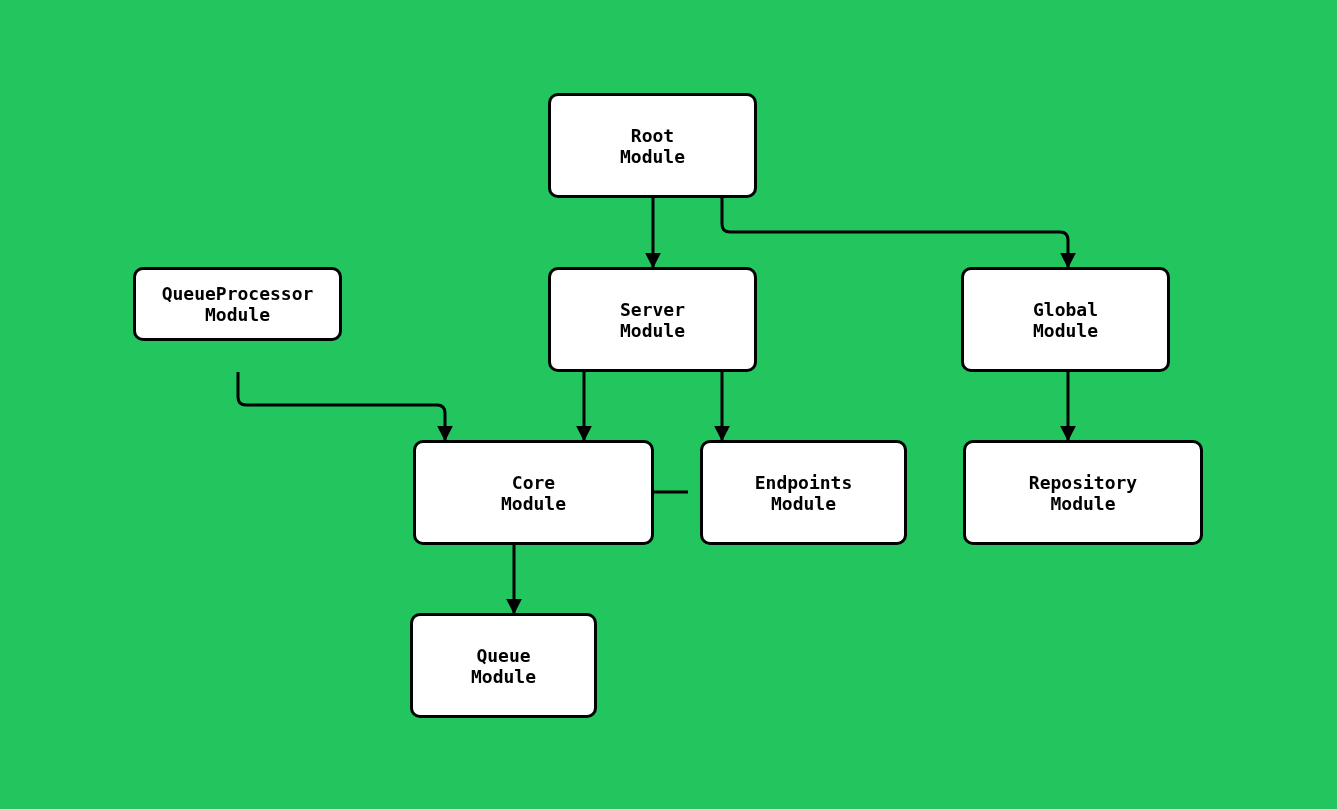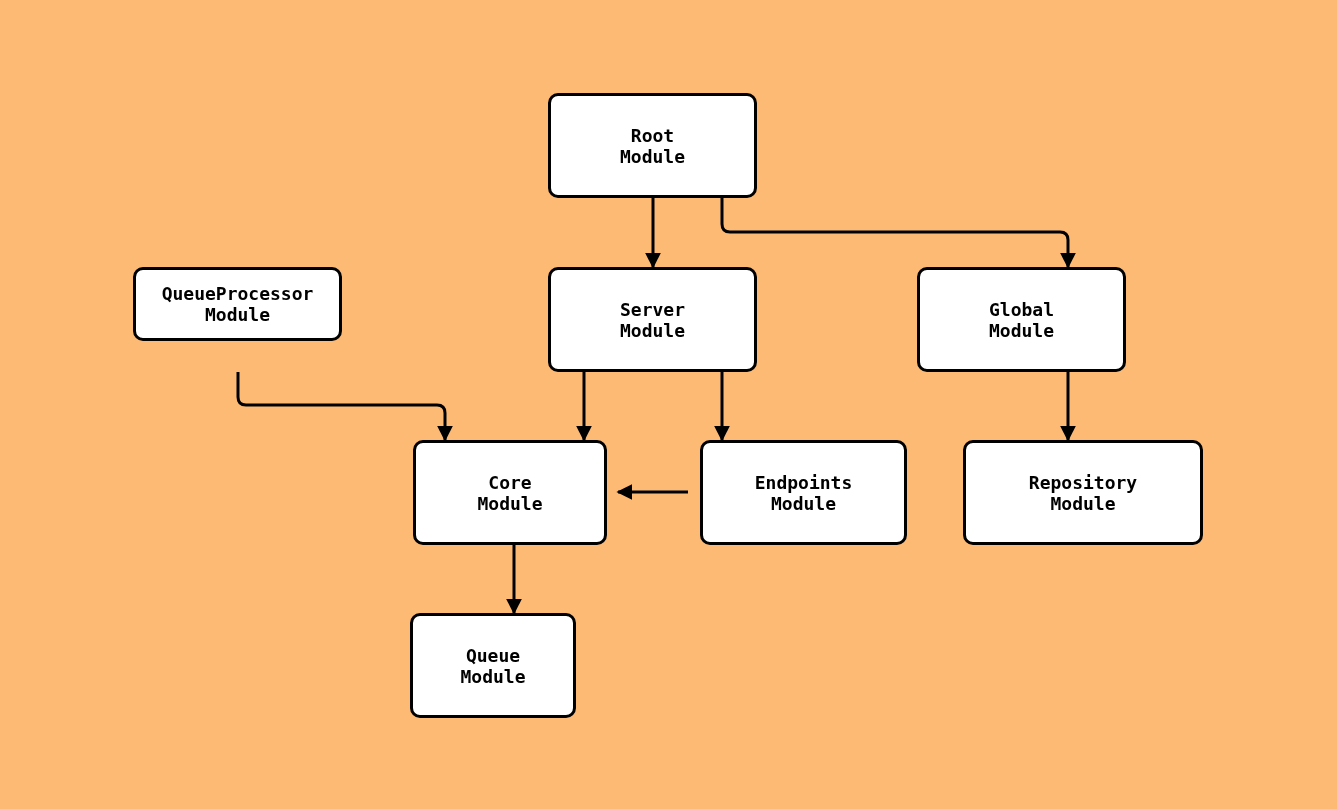--- a/index.html
+++ b/index.html
@@ -4,21 +4,21 @@
 <style>
   html, body { margin: 0; padding: 0; }
   body {
     background: #ffffff;
     font-family: "DejaVu Sans Mono", "Liberation Mono", monospace;
   }
   .canvas {
     position: relative;
     width: 1337px;
     height: 809px;
-    background: #fdba74;
+    background: #22c55e;
     overflow: hidden;
   }
   svg.edges {
     position: absolute;
     left: 0;
     top: 0;
   }
   .node {
     position: absolute;
     box-sizing: border-box;
@@ -63,34 +63,34 @@
         <span>Module</span>
       </div>
       <div class="node" style="left: 133px; top: 267px; width: 209px; height: 74px;">
         <span>QueueProcessor</span>
         <span>Module</span>
       </div>
       <div class="node" style="left: 548px; top: 267px; width: 209px; height: 105px;">
         <span>Server</span>
         <span>Module</span>
       </div>
-      <div class="node" style="left: 917px; top: 267px; width: 209px; height: 105px;">
+      <div class="node" style="left: 961px; top: 267px; width: 209px; height: 105px;">
         <span>Global</span>
         <span>Module</span>
       </div>
-      <div class="node" style="left: 413px; top: 440px; width: 194px; height: 105px;">
+      <div class="node" style="left: 413px; top: 440px; width: 241px; height: 105px;">
         <span>Core</span>
         <span>Module</span>
       </div>
       <div class="node" style="left: 688px; top: 440px; width: 207px; height: 105px; margin-left: 12px;">
         <span>Endpoints</span>
         <span>Module</span>
       </div>
       <div class="node" style="left: 963px; top: 440px; width: 240px; height: 105px;">
         <span>Repository</span>
         <span>Module</span>
       </div>
-      <div class="node" style="left: 410px; top: 613px; width: 166px; height: 105px;">
+      <div class="node" style="left: 410px; top: 613px; width: 187px; height: 105px;">
         <span>Queue</span>
         <span>Module</span>
       </div>
     </div>
 </div>
 
 </body></html>

